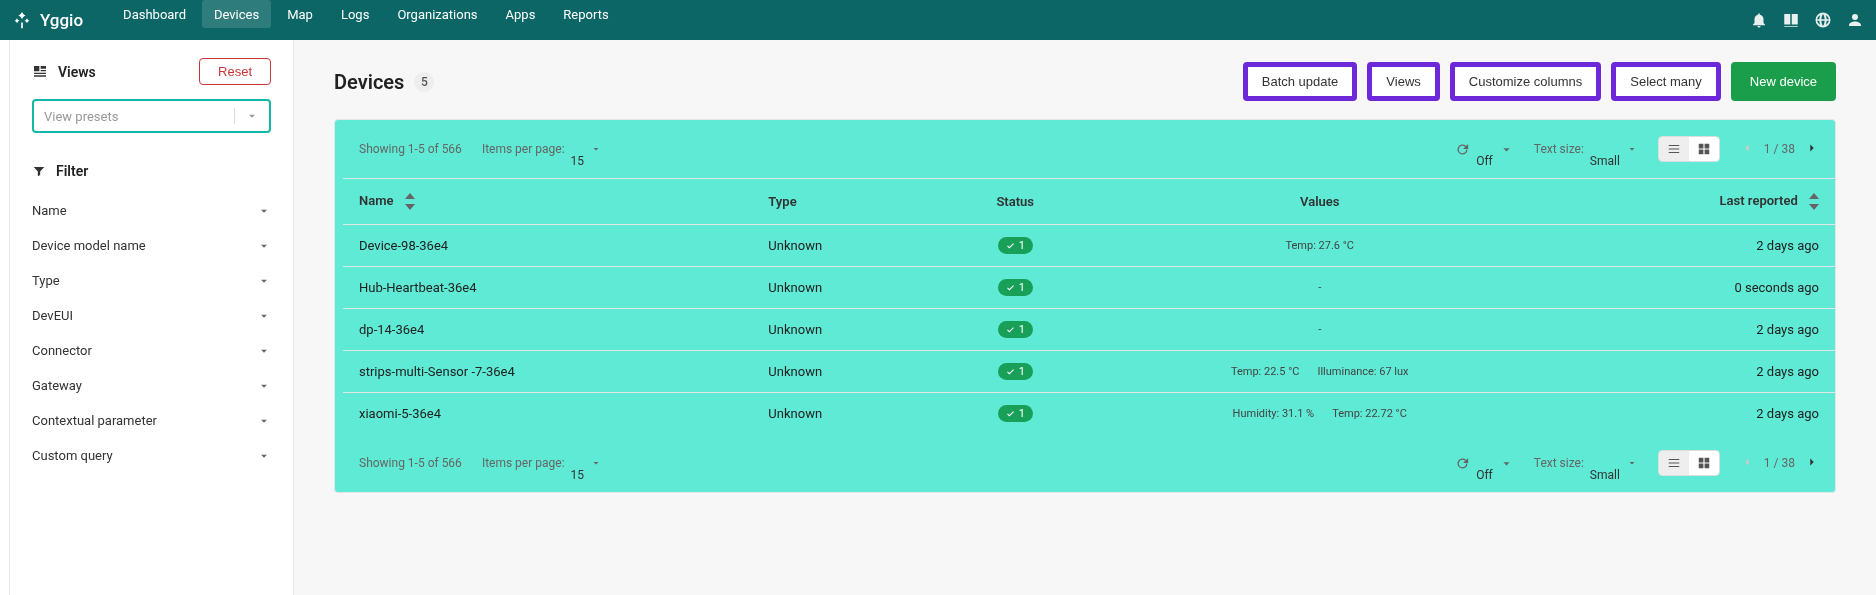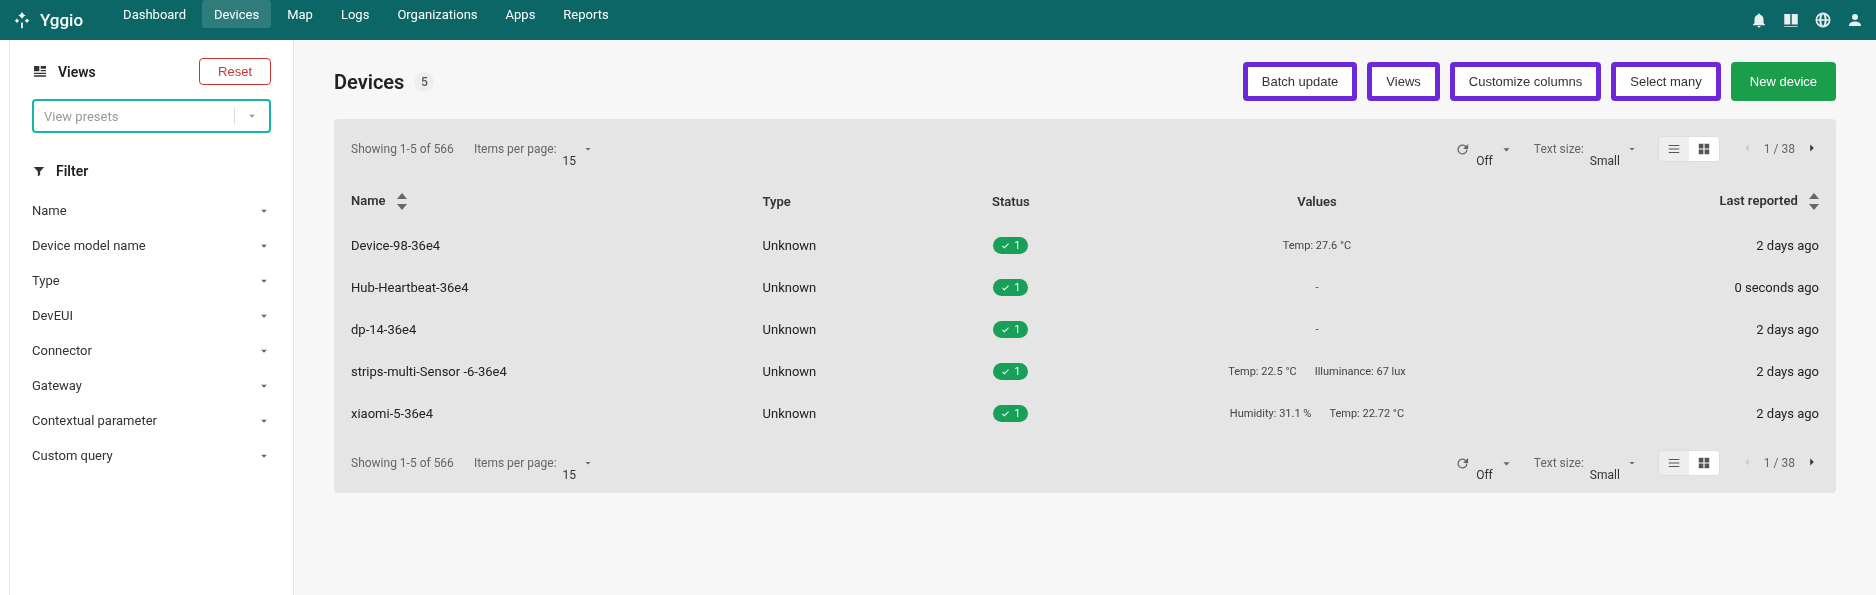--- a/index.html
+++ b/index.html
@@ -124,21 +124,21 @@
     border-radius: 50%; width: 20px; height: 20px; display: flex; align-items: center; justify-content: center;
   }
   .actions { display: flex; gap: 10px; }
   .btn {
     border: 5px solid #6d28d9; background: #fff; padding: 7px 14px;
     border-radius: 4px; font-size: 13px; cursor: pointer; color: #333;
   }
   .btn.primary { background: var(--green); border-color: var(--green); color: #fff; font-weight: 500; }
   
   .card {
-    background: #e5e5e5; border: 1px solid var(--border); border-radius: 4px;
+    background: #5eead4; border: 1px solid var(--border); border-radius: 4px; padding-left: 8px;
   }
   .toolbar {
     display: flex; align-items: center; padding: 10px 16px; font-size: 12px; color: var(--muted);
     gap: 20px;
   }
   .toolbar .spacer { flex: 1; }
   .tb-item { display: flex; align-items: center; gap: 6px; }
   .tb-item .val { color: #333; margin-top: 24px; }
   .tb-item svg { width: 12px; height: 12px; fill: #666; }
   .refresh svg { width: 15px; height: 15px; }
@@ -424,21 +424,21 @@
                   <span>1</span>
                 </span></td>
               <td class="col-values">
                 <div class="values-cell">
                   <span>-</span>
                 </div>
               </td>
               <td class="col-reported"><span>2 days ago</span></td>
             </tr>
             <tr>
-              <td><span>strips-multi-Sensor -6-36e4</span></td>
+              <td><span>strips-multi-Sensor -7-36e4</span></td>
               <td><span>Unknown</span></td>
               <td class="col-status"><span class="status-badge">
                   <svg viewBox="0 0 24 24">
                     <path d="M9 16.2l-4.2-4.2L3 13.8 9 19.8 21 7.8 19.2 6z"></path>
                   </svg>
                   <span>1</span>
                 </span></td>
               <td class="col-values">
                 <div class="values-cell">
                   <span>Temp: 22.5 °C</span>

